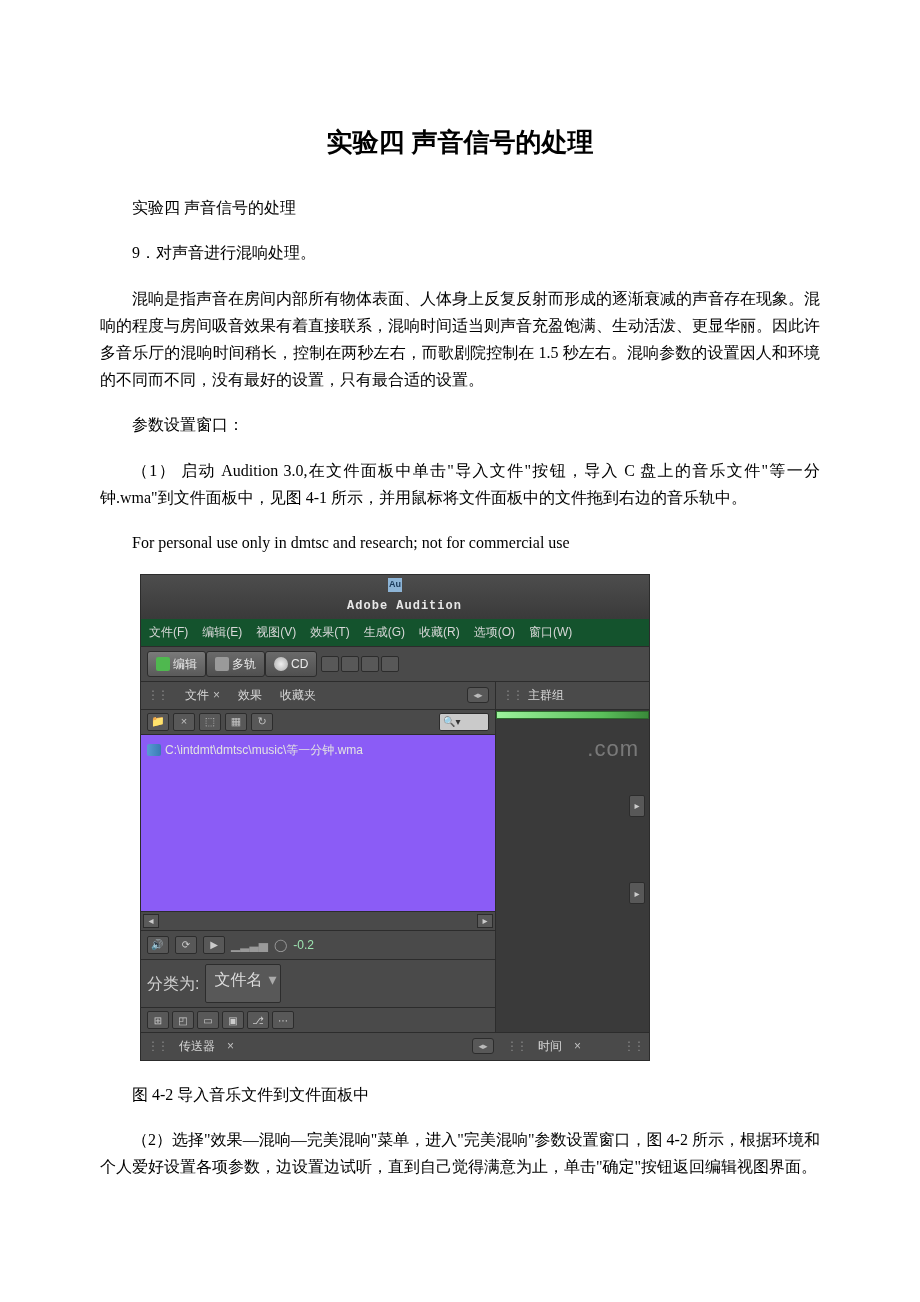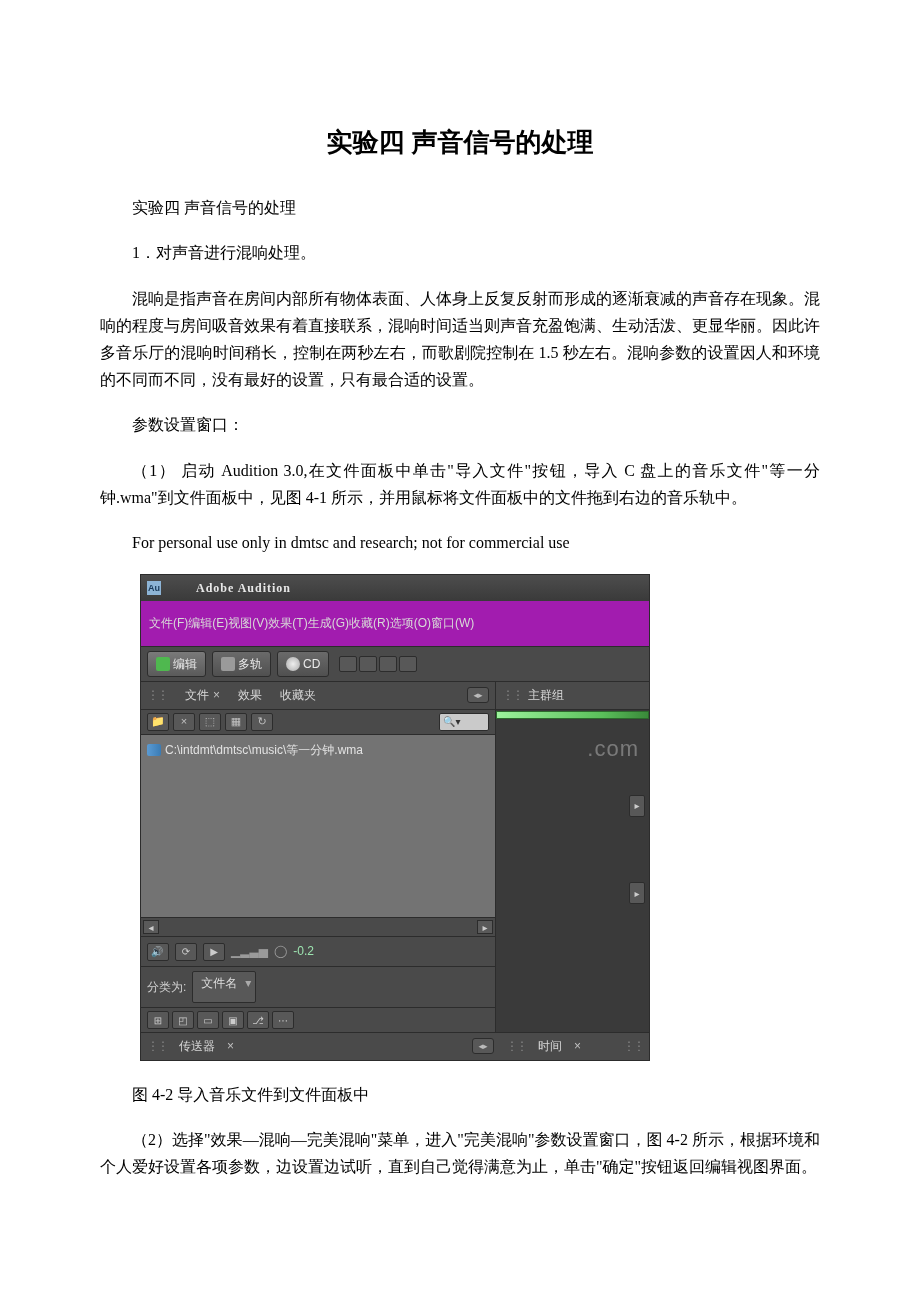--- a/index.html
+++ b/index.html
@@ -33,52 +33,53 @@
       border: 1px solid #2c2c2c;
       font-family: "SimSun", sans-serif;
       font-size: 12px;
     }
     .titlebar {
       background: linear-gradient(#4d4d4d, #3a3a3a);
       padding: 3px 6px;
       color: #e8e8e8;
       display: flex;
       align-items: center;
-      gap: 16px;
+      gap: 4px;
+      flex-direction: column;
     }
     .app-icon {
       width: 14px; height: 14px;
       background: #8db4d6;
       display: inline-flex;
       align-items: center;
       justify-content: center;
       font-size: 9px;
       font-weight: bold;
       color: #1a3a5a;
     }
     .titlebar-text {
-      font-family: Liberation Serif, serif;
+      font-family: Liberation Mono, monospace;
       letter-spacing: 1px;
       font-weight: bold;
       margin-left: 19px;
     }
     .menubar {
-      background: #a21caf;
-      padding: 12px 8px;
+      background: #14532d;
+      padding: 3px 8px;
       color: #d8d8d8;
       display: flex;
+      gap: 14px;
       border-bottom: 1px solid #2c2c2c;
     }
     .menubar span { cursor: default; }
     .toolbar {
       background: #4a4a4a;
       padding: 4px 6px;
       display: flex;
       align-items: center;
-      gap: 6px;
       border-bottom: 1px solid #2c2c2c;
     }
     .tb-btn {
       background: linear-gradient(#6a6a6a,#505050);
       border: 1px solid #2c2c2c;
       border-radius: 3px;
       padding: 2px 8px;
       color: #eaeaea;
       display: inline-flex;
       align-items: center;
@@ -142,21 +143,21 @@
       color:#c0c0c0; font-size:11px;
     }
     .ft-right {
       background:#cacaca; border:1px solid #2c2c2c;
       width:50px; height:18px; border-radius:2px;
       display:flex; align-items:center; padding:0 3px;
       color:#333; font-size:10px;
     }
     .file-list {
       flex:1;
-      background:#737373;
+      background:#8b5cf6;
       padding:4px 6px;
       color:#e2e2e2;
       overflow:hidden;
     }
     .file-entry {
       display:flex; align-items:center; gap:4px;
       font-size:12px; padding:1px 0;
     }
     .wave-ic {
       width:14px; height:12px;
@@ -188,21 +189,21 @@
       background:#585858; border:1px solid #2c2c2c; border-radius:2px;
       display:inline-flex; align-items:center; justify-content:center;
       color:#ccc; font-size:10px;
     }
     .sort-row {
       background:#4a4a4a;
       padding:4px 6px;
       display:flex; align-items:center; gap:6px;
       color:#d0d0d0;
       border-top:1px solid #2c2c2c;
-      font-size:12px;
+      font-size:16px;
     }
     .dropdown {
       background:#585858; border:1px solid #2c2c2c; border-radius:2px;
       padding:1px 18px 9px 8px;
       color:#ddd; position:relative; min-width:54px;
     }
     .dropdown::after {
       content:"▾"; position:absolute; right:4px; color:#aaa;
     }
     .icon-row {
@@ -271,21 +272,21 @@
     }
     .grip { color:#888; letter-spacing:-2px; }
   </style>
 </head>
 <body>
 
 <h1>实验四 声音信号的处理</h1>
 
 <p class="para indent">实验四 声音信号的处理</p>
 
-<p class="para indent">1．对声音进行混响处理。</p>
+<p class="para indent">9．对声音进行混响处理。</p>
 
 <p class="para indent">混响是指声音在房间内部所有物体表面、人体身上反复反射而形成的逐渐衰减的声音存在现象。混响的程度与房间吸音效果有着直接联系，混响时间适当则声音充盈饱满、生动活泼、更显华丽。因此许多音乐厅的混响时间稍长，控制在两秒左右，而歌剧院控制在 1.5 秒左右。混响参数的设置因人和环境的不同而不同，没有最好的设置，只有最合适的设置。</p>
 
 <p class="para indent">参数设置窗口：</p>
 
 <p class="para indent">（1） 启动 Audition 3.0,在文件面板中单击"导入文件"按钮，导入 C 盘上的音乐文件"等一分钟.wma"到文件面板中，见图 4-1 所示，并用鼠标将文件面板中的文件拖到右边的音乐轨中。</p>
 
 <p class="para indent">For personal use only in dmtsc and research; not for commercial use</p>
 
 <div class="screenshot-wrap">

